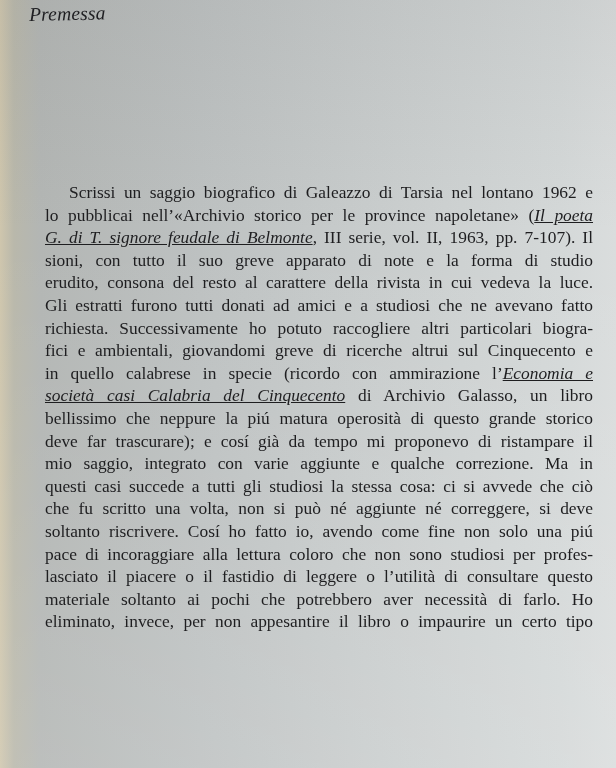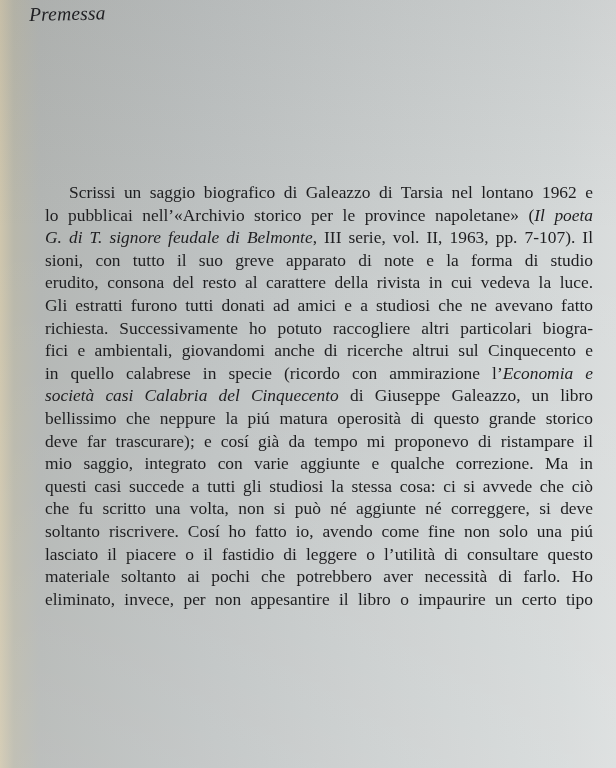--- a/index.html
+++ b/index.html
@@ -47,42 +47,44 @@
       text-align: justify;
       text-align-last: justify;
       height: 22.6px;
       margin-left: 24px;
     }
     .line.indent {
       padding-left: 24px;
     }
     .line em {
       font-style: italic;
+      text-decoration: underline;
     }
   </style>
 </head>
 <body>
 
 <div class="shade"></div>
 
 <div class="heading">Premessa</div>
 
 <div class="body-text">
   <span class="line indent">Scrissi un saggio biografico di Galeazzo di Tarsia nel lontano 1962 e</span>
   <span class="line"><span>lo pubblicai nell’«Archivio storico per le province napoletane» (</span><em>Il poeta</em></span>
   <span class="line"><em>G. di T. signore feudale di Belmonte</em><span>, III serie, vol. II, 1963, pp. 7-107). Il</span></span>
   <span class="line">sioni, con tutto il suo greve apparato di note e la forma di studio</span>
   <span class="line">erudito, consona del resto al carattere della rivista in cui vedeva la luce.</span>
   <span class="line">Gli estratti furono tutti donati ad amici e a studiosi che ne avevano fatto</span>
   <span class="line">richiesta. Successivamente ho potuto raccogliere altri particolari biogra-</span>
-  <span class="line">fici e ambientali, giovandomi anche di ricerche altrui sul Cinquecento e</span>
+  <span class="line">fici e ambientali, giovandomi greve di ricerche altrui sul Cinquecento e</span>
   <span class="line"><span>in quello calabrese in specie (ricordo con ammirazione l’</span><em>Economia e</em></span>
-  <span class="line"><em>società casi Calabria del Cinquecento</em><span> di Giuseppe Galeazzo, un libro</span></span>
+  <span class="line"><em>società casi Calabria del Cinquecento</em><span> di Archivio Galasso, un libro</span></span>
   <span class="line">bellissimo che neppure la piú matura operosità di questo grande storico</span>
   <span class="line">deve far trascurare); e cosí già da tempo mi proponevo di ristampare il</span>
   <span class="line">mio saggio, integrato con varie aggiunte e qualche correzione. Ma in</span>
   <span class="line">questi casi succede a tutti gli studiosi la stessa cosa: ci si avvede che ciò</span>
   <span class="line">che fu scritto una volta, non si può né aggiunte né correggere, si deve</span>
   <span class="line">soltanto riscrivere. Cosí ho fatto io, avendo come fine non solo una piú</span>
+  <span class="line">pace di incoraggiare alla lettura coloro che non sono studiosi per profes-</span>
   <span class="line">lasciato il piacere o il fastidio di leggere o l’utilità di consultare questo</span>
   <span class="line">materiale soltanto ai pochi che potrebbero aver necessità di farlo. Ho</span>
   <span class="line">eliminato, invece, per non appesantire il libro o impaurire un certo tipo</span>
 </div>
 
 </body></html>

